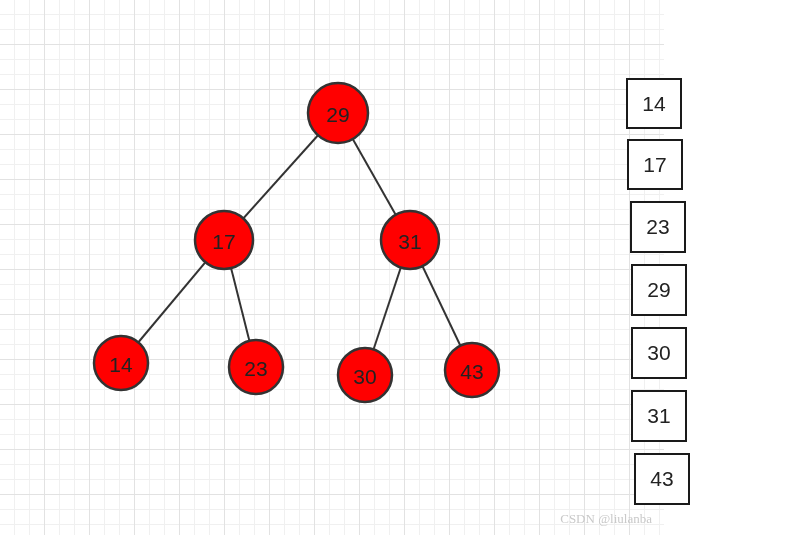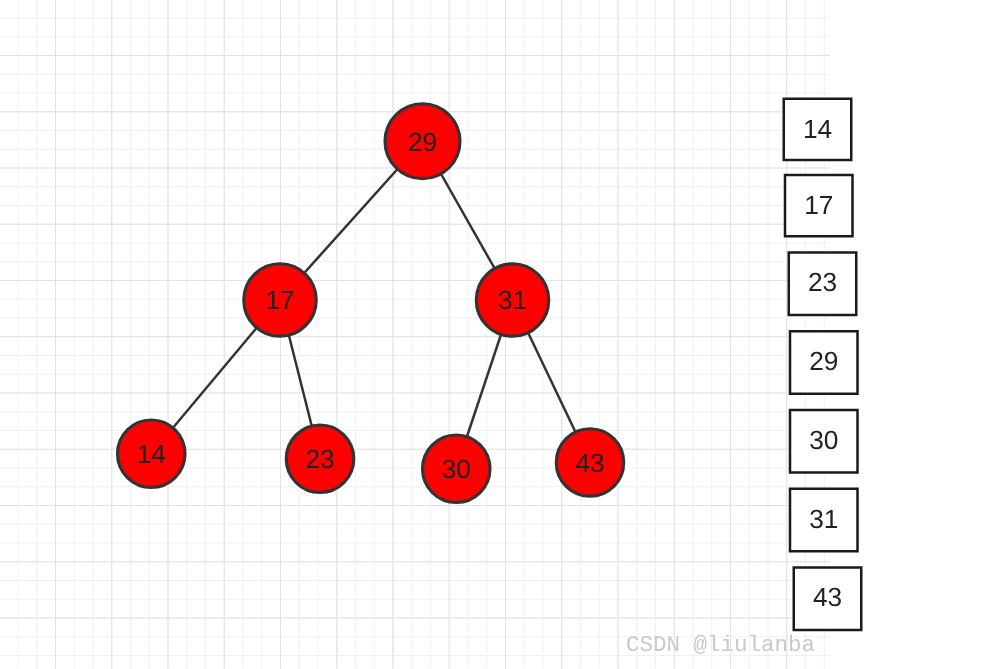--- a/index.html
+++ b/index.html
@@ -62,23 +62,23 @@
     align-items: center;
     justify-content: center;
     font-size: 21px;
     color: #222222;
     font-family: "Liberation Sans", sans-serif;
   }
   #watermark {
     position: absolute;
     right: 12px;
     bottom: 8px;
-    font-size: 18px;
+    font-size: 13px;
     color: #c9c9c9;
-    font-family: Liberation Mono, monospace;
+    font-family: Liberation Serif, serif;
     white-space: nowrap;
   }
 </style>
 </head>
 <body>
 
 <div id="canvas">
 
   <svg id="tree-svg" viewBox="0 0 790 535" xmlns="http://www.w3.org/2000/svg">
     <g id="edges-group">

